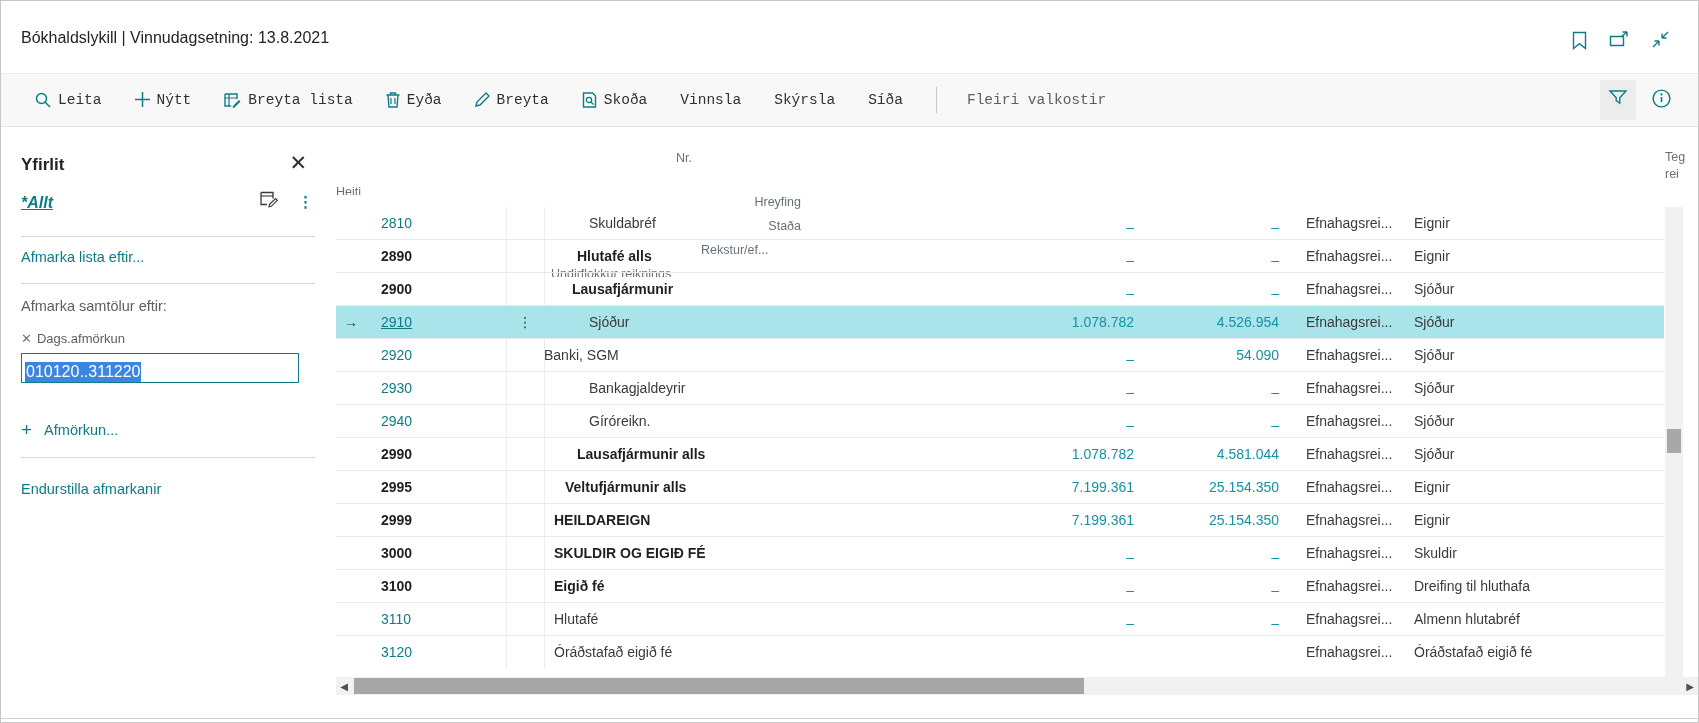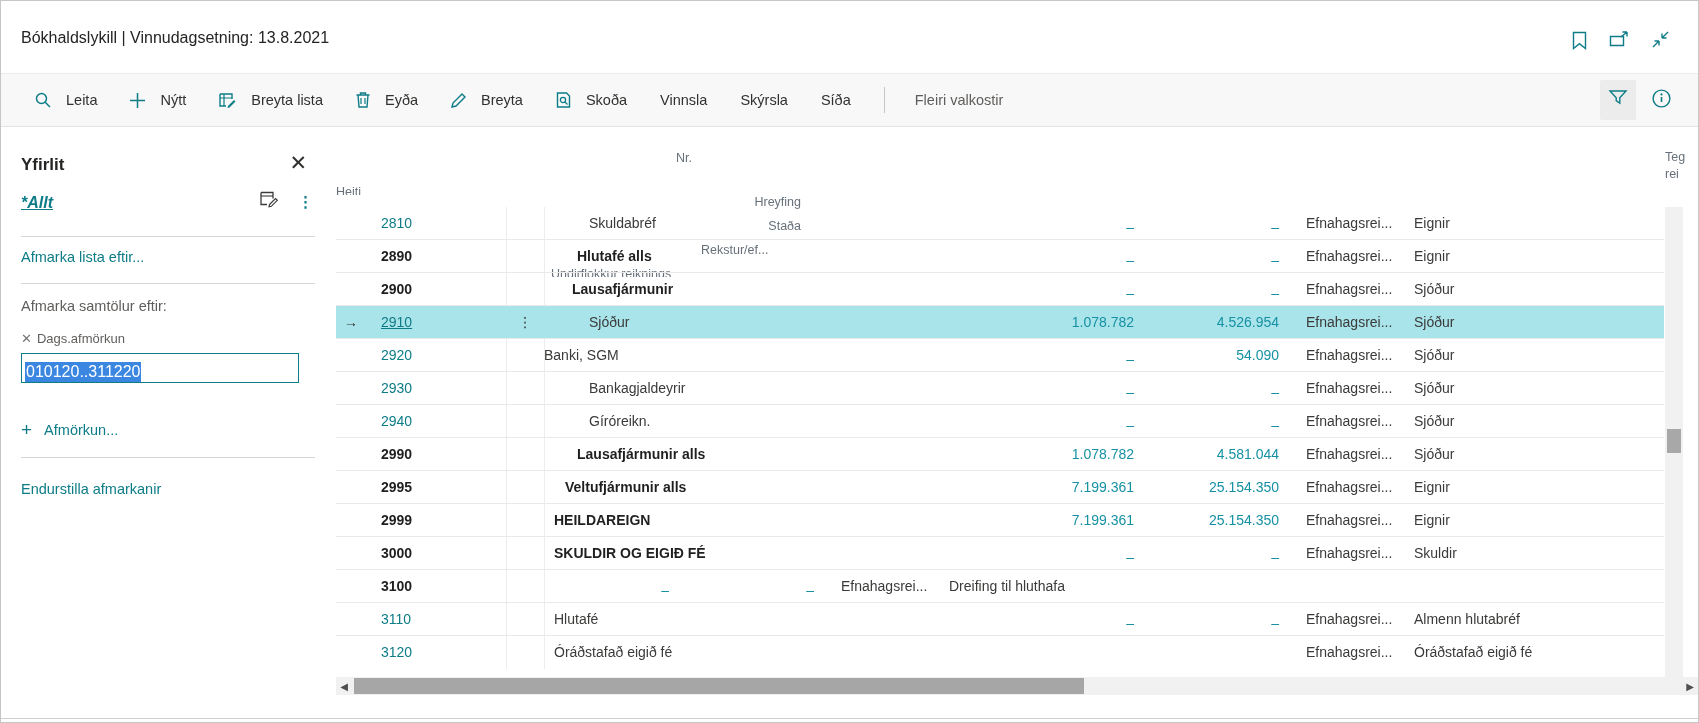--- a/index.html
+++ b/index.html
@@ -7,22 +7,22 @@
        font-family:"Liberation Sans",sans-serif;color:#323130;overflow:hidden;}
   
   .titlebar{position:absolute;left:0;top:0;width:100%;height:72px;background:#fff;}
   .page-caption{position:absolute;left:20px;top:28px;font-size:16px;color:#252423;}
   .tb-icons{position:absolute;right:28px;top:30px;display:flex;gap:22px;}
   .tb-icons svg{display:block;}
   
   .actionbar{position:absolute;left:0;top:72px;width:100%;height:54px;background:#f8f8f8;
              border-top:1px solid #ececec;border-bottom:1px solid #e3e3e3;
              display:flex;align-items:center;padding-left:34px;box-sizing:border-box;}
-  .ab-item{display:flex;align-items:center;gap:15px;border:0;background:transparent;
-           font-family:Liberation Sans, sans-serif;font-size:14.5px;color:#323130;margin-right:33px;cursor:pointer;padding:0;}
+  .ab-item{display:flex;align-items:flex-start;gap:7px;border:0;background:transparent;
+           font-family:Liberation Mono, monospace;font-size:14.5px;color:#323130;margin-right:33px;cursor:pointer;padding:0;}
   .ab-item .ico{display:flex;align-items:center;}
   .ab-sep{width:1px;height:26px;background:#c8c6c4;margin:0 30px 0 0;}
   .ab-more{color:#605e5c;}
   .ab-right{margin-left:auto;display:flex;align-items:center;gap:10px;margin-right:22px;}
   .filter-btn{width:36px;height:40px;background:#ececec;border:0;border-radius:2px;
               display:flex;align-items:center;justify-content:center;cursor:pointer;}
   .info-btn{width:30px;height:40px;background:transparent;border:0;display:flex;align-items:center;justify-content:center;cursor:pointer;}
   
   .pane{position:absolute;left:20px;top:126px;width:294px;}
   .pane-title{position:absolute;left:0;top:28px;font-size:17px;font-weight:700;color:#252423;}
@@ -345,20 +345,21 @@
           <div class="c-heiti b" style="padding-left: 10px;">SKULDIR OG EIGIÐ FÉ</div>
           <div class="c-hr"><span class="dash">–</span></div>
           <div class="c-st"><span class="dash">–</span></div>
           <div class="c-rek">Efnahagsrei...</div>
           <div class="c-und">Skuldir</div>
         </div>
         <div class="row">
           <div class="c-arrow"></div>
           <div class="c-nr"><span class="b">3100</span></div>
           <div class="c-menu"></div>
+          <div class="c-heiti b" style="padding-left: 10px;">Eigið fé</div>
           <div class="c-hr"><span class="dash">–</span></div>
           <div class="c-st"><span class="dash">–</span></div>
           <div class="c-rek">Efnahagsrei...</div>
           <div class="c-und">Dreifing til hluthafa</div>
         </div>
         <div class="row">
           <div class="c-arrow"></div>
           <div class="c-nr"><span class="nr-link">3110</span></div>
           <div class="c-menu"></div>
           <div class="c-heiti" style="padding-left: 10px;">Hlutafé</div>

